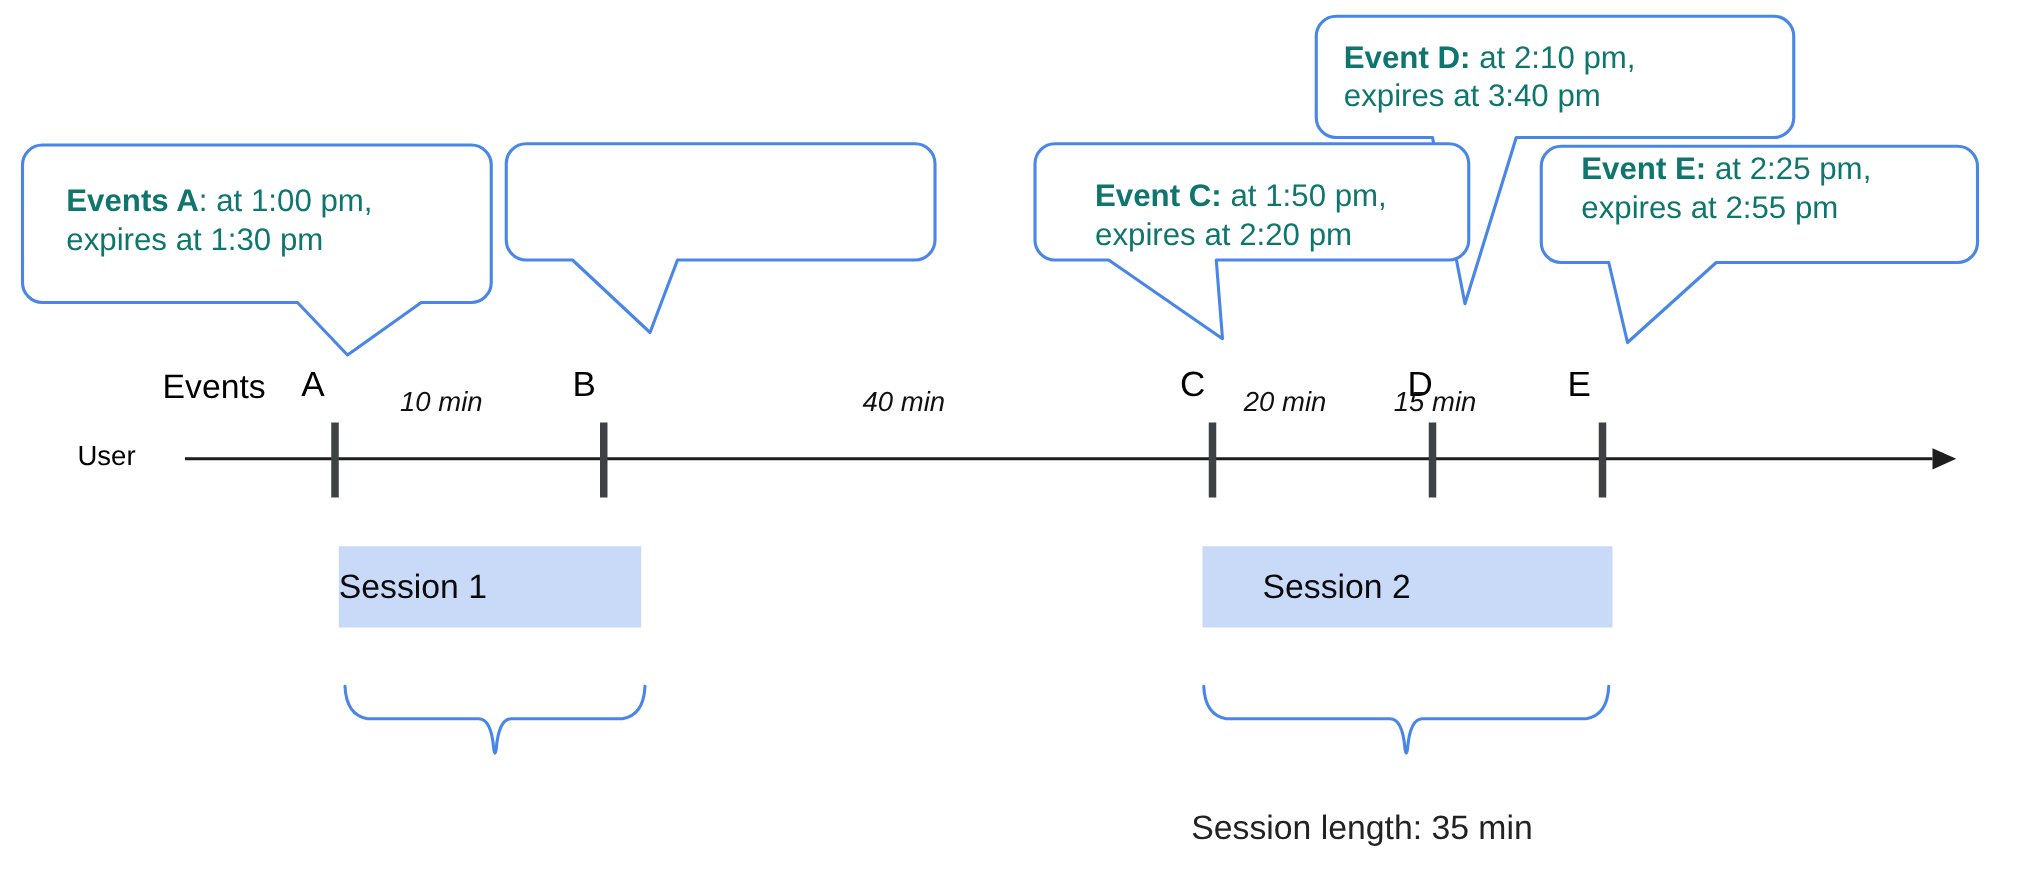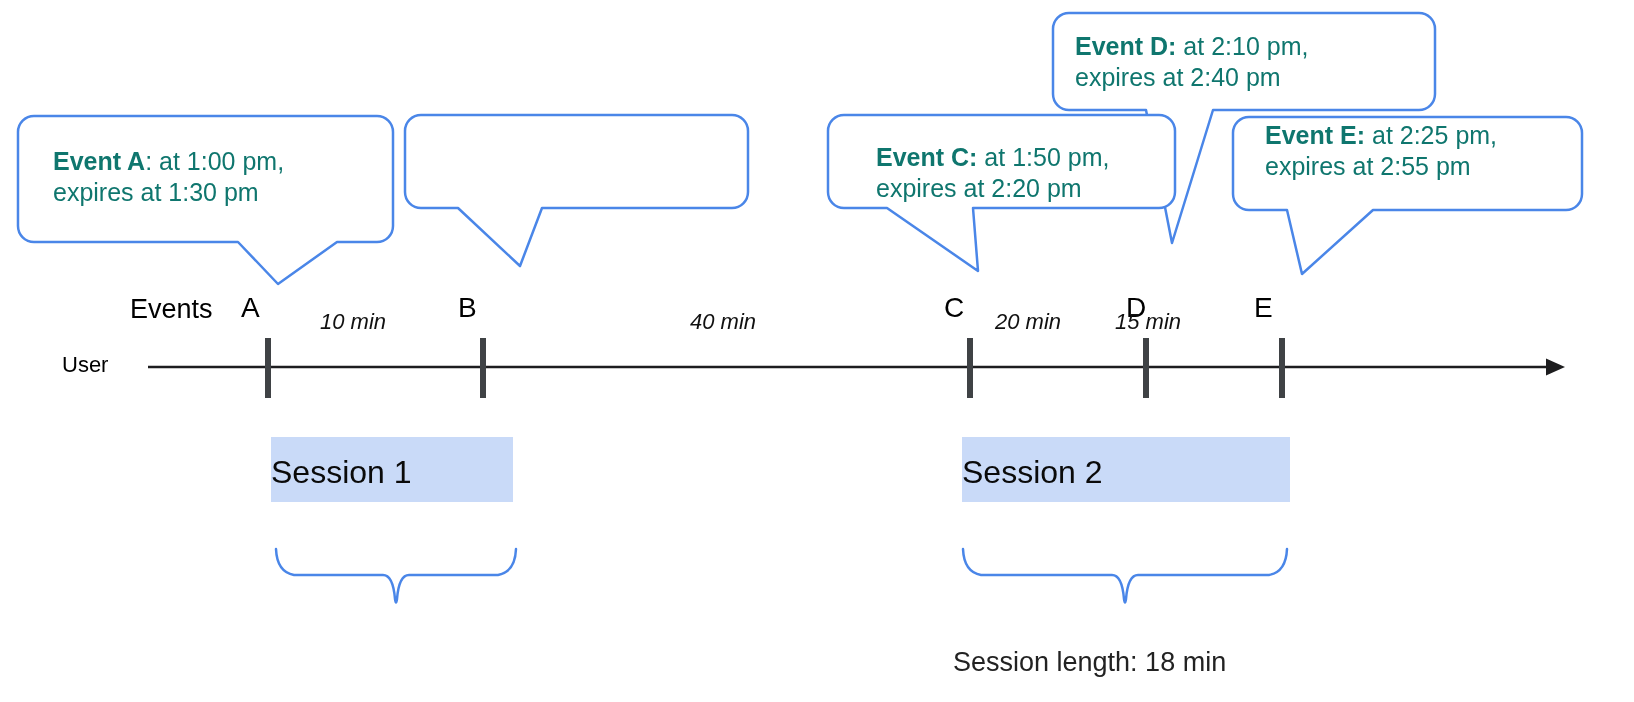--- a/index.html
+++ b/index.html
@@ -9,21 +9,21 @@
   }
   .canvas svg{position:absolute;left:0;top:0;}
   .lbl{position:absolute;white-space:nowrap;}
   .center{text-align:left;}
   .bubble-text{position:absolute;font-size:25px;line-height:31px;color:#0f766e;}
   .bubble-text .b{font-weight:bold;}
   .events-label{font-size:27px;top:294px;left:130px;width:104px;}
   .user-label{font-size:22px;top:352px;left:62px;}
   .ev-letter{font-size:28px;top:292px;width:60px;}
   .interval{font-size:22px;top:309px;width:110px;color:#111;font-style:italic;}
-  .session-label{font-size:32px;top:454px;color:#0a0a0a;}
+  .session-label{font-size:27px;top:454px;color:#0a0a0a;}
   .session-length{font-size:27px;top:647px;width:400px;color:#222;}
 </style>
 </head>
 <body>
 
 <div class="canvas">
 
   <svg width="1634" height="702" viewBox="0 0 1634 702">
 
     <rect x="271" y="437" width="242" height="65" fill="#c9daf8"></rect>
@@ -42,30 +42,30 @@
     <path d="M 844 115 H 1159 A 16 16 0 0 1 1175 131 V 192 A 16 16 0 0 1 1159 208 H 973 L 978 271 L 887 208 H 844 A 16 16 0 0 1 828 192 V 131 A 16 16 0 0 1 844 115 Z" fill="#ffffff" stroke="#4a86e8" stroke-width="2.5" stroke-linejoin="round"></path>
     <path d="M 1249 117 H 1566 A 16 16 0 0 1 1582 133 V 194 A 16 16 0 0 1 1566 210 H 1373 L 1302 274 L 1287 210 H 1249 A 16 16 0 0 1 1233 194 V 133 A 16 16 0 0 1 1249 117 Z" fill="#ffffff" stroke="#4a86e8" stroke-width="2.5" stroke-linejoin="round"></path>
     <path d="M 34 116 H 377 A 16 16 0 0 1 393 132 V 226 A 16 16 0 0 1 377 242 H 337 L 278 284 L 238 242 H 34 A 16 16 0 0 1 18 226 V 132 A 16 16 0 0 1 34 116 Z" fill="#ffffff" stroke="#4a86e8" stroke-width="2.5" stroke-linejoin="round"></path>
     <path d="M 421 115 H 732 A 16 16 0 0 1 748 131 V 192 A 16 16 0 0 1 732 208 H 542 L 520 266 L 458 208 H 421 A 16 16 0 0 1 405 192 V 131 A 16 16 0 0 1 421 115 Z" fill="#ffffff" stroke="#4a86e8" stroke-width="2.5" stroke-linejoin="round"></path>
 
     <path d="M 276 549 Q 277 572 294 575 L 383 575 Q 393 575 395 599 Q 396 606 397 599 Q 399 575 409 575 L 498 575 Q 515 572 516 549" fill="none" stroke="#4a86e8" stroke-width="2.5" stroke-linecap="round"></path>
     <path d="M 963 549 Q 964 572 981 575 L 1112 575 Q 1122 575 1124 599 Q 1125 606 1126 599 Q 1128 575 1138 575 L 1269 575 Q 1286 572 1287 549" fill="none" stroke="#4a86e8" stroke-width="2.5" stroke-linecap="round"></path>
   </svg>
 
   <div class="bubble-text" style="left:53px;top:146px;width:330px;">
-    <span class="b">Event A</span><span>: at 1:00 pm,</span><br>
+    <span class="b">Events A</span><span>: at 1:00 pm,</span><br>
     <span>expires at 1:30 pm</span>
   </div>
   <div class="bubble-text" style="left:860px;top:142px;width:310px;margin-left:16px;">
     <span class="b">Event C:</span><span> at 1:50 pm,</span><br>
     <span>expires at 2:20 pm</span>
   </div>
   <div class="bubble-text" style="left:1075px;top:31px;width:350px;">
     <span class="b">Event D:</span><span> at 2:10 pm,</span><br>
-    <span>expires at 2:40 pm</span>
+    <span>expires at 3:40 pm</span>
   </div>
   <div class="bubble-text" style="left:1265px;top:120px;width:310px;">
     <span class="b">Event E:</span><span> at 2:25 pm,</span><br>
     <span>expires at 2:55 pm</span>
   </div>
 
   <div class="lbl events-label center">Events</div>
   <div class="lbl user-label">User</div>
 
   <div class="lbl ev-letter center" style="left:241px;">A</div>
@@ -73,17 +73,17 @@
   <div class="lbl ev-letter center" style="left:944px;">C</div>
   <div class="lbl ev-letter center" style="left:1126px;">D</div>
   <div class="lbl ev-letter center" style="left:1254px;">E</div>
 
   <div class="lbl interval center" style="left:320px;">10 min</div>
   <div class="lbl interval center" style="left:690px;">40 min</div>
   <div class="lbl interval center" style="left:995px;">20 min</div>
   <div class="lbl interval center" style="left:1115px;">15 min</div>
 
   <div class="lbl session-label center" style="left:271px;width:242px;">Session 1</div>
-  <div class="lbl session-label center" style="left:962px;width:328px;">Session 2</div>
+  <div class="lbl session-label center" style="left:962px;width:328px;padding-left:48px;">Session 2</div>
 
-  <div class="lbl session-length center" style="left:953px;">Session length: 18 min</div>
+  <div class="lbl session-length center" style="left:953px;">Session length: 35 min</div>
 
 </div>
 
 </body></html>

